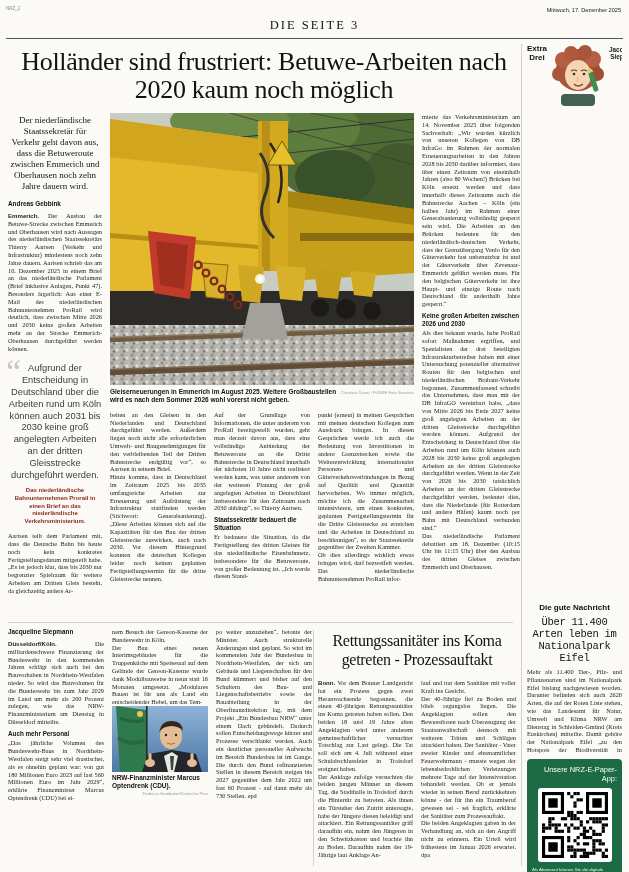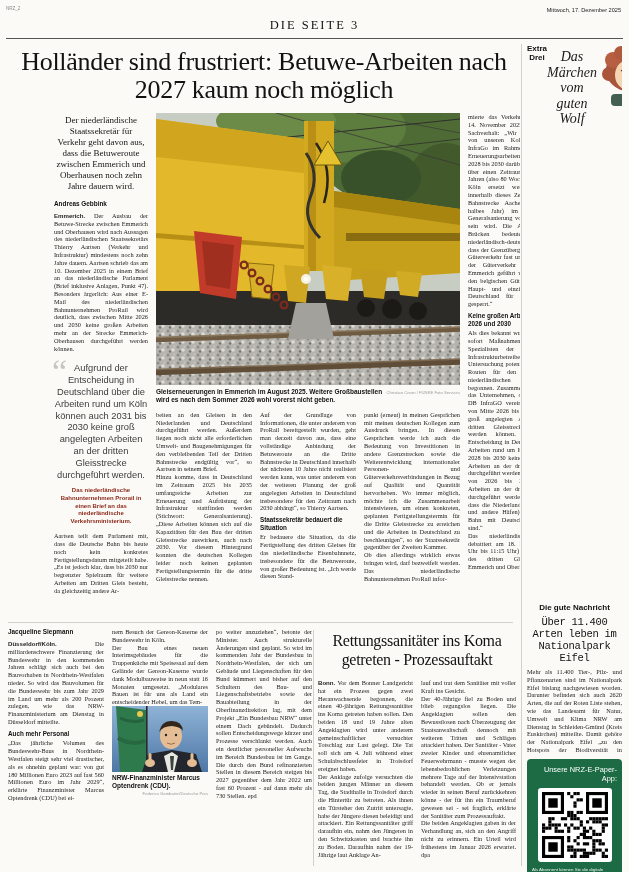--- a/index.html
+++ b/index.html
@@ -23,21 +23,21 @@
   .dateline{font-family:"Liberation Sans",sans-serif;font-weight:bold;font-size:6.1px;}
   .subhead{font-family:"Liberation Sans",sans-serif;font-weight:bold;font-size:6.3px;line-height:7.6px;margin:4px 0 2px;color:#111;text-align:left;}
   .byline{font-family:"Liberation Sans",sans-serif;font-weight:bold;font-size:6.4px;margin:0 0 5px;color:#111;}
   .caption{font-family:"Liberation Sans",sans-serif;font-weight:bold;font-size:6.5px;line-height:8.4px;color:#111;}
   .credit{font-family:"Liberation Sans",sans-serif;font-weight:normal;font-size:4.2px;color:#9a9a9a;}
   
   #main{position:absolute;left:8px;top:42px;width:512px;}
   #main .mainhl{font-size:26px;line-height:28px;margin:6px 6px 9px;}
   #main .cols{display:flex;gap:8px;height:502px;overflow:hidden;}
   .colN{width:96px;flex:none;}
-  #main .c1{width:94px;flex:none;margin-left:46px;}
+  #main .c1{width:94px;flex:none;}
   #main .mid{width:304px;flex:none;}
   #main .c5{width:98px;flex:none;}
   .deck{font-size:9px;line-height:11px;text-align:center;margin:2px 1px 8px;color:#151515;}
   .quoteblock{position:relative;margin:9px 0 4px;padding-top:2px;}
   .quoteglyph{position:absolute;left:-2px;top:-6px;font-size:34px;color:#c7c5c0;font-family:"Liberation Serif",serif;line-height:34px;}
   .quotetext{font-family:"Liberation Sans",sans-serif;font-size:9.3px;line-height:11.8px;text-align:center;color:#3c3c3c;}
   .quoteattr{font-family:"Liberation Sans",sans-serif;font-weight:bold;font-size:6px;line-height:7.6px;text-align:center;color:#8e2b1c;margin:6px 3px 7px;}
   .photofig{width:304px;}
   .photofig svg{display:block;}
   .maincaption{margin:3px 0 6px;}
@@ -78,21 +78,21 @@
 <div class="ph-edition sans">NRZ_2</div>
 <div class="ph-page">DIE SEITE 3</div>
 <div class="ph-date sans">Mittwoch, 17. Dezember 2025</div>
 <div class="ph-rule"></div>
 
 <div class="vrule" style="left:521px;top:44px;height:822px;"></div>
 <div class="hrule" style="left:8px;top:622px;width:505px;"></div>
 <div class="vrule" style="left:313px;top:630px;height:236px;"></div>
 
 <div id="main">
-  <h1 class="hl mainhl">Holländer sind frustriert: Betuwe-Arbeiten nach 2027 kaum noch möglich</h1>
+  <h1 class="hl mainhl">Holländer sind frustriert: Betuwe-Arbeiten nach 2020 kaum noch möglich</h1>
   <div class="cols">
 
     <div class="c1">
       <div class="deck">Der niederländische Staatssekretär für Verkehr geht davon aus, dass die Betuweroute zwischen Emmerich und Oberhausen noch zehn Jahre dauern wird.</div>
       <div class="byline">Andreas Gebbink</div>
       <div class="bodytext"><span class="dateline">Emmerich.</span> <span>Der Ausbau der Betuwe-Strecke zwischen Emmerich und Oberhausen wird nach Aussagen des niederländischen Staatssekretärs Thierry Aartsen (Verkehr und Infrastruktur) mindestens noch zehn Jahre dauern. Aartsen schrieb das am 10. Dezember 2025 in einem Brief an das niederländische Parlament (Brief inklusive Anlagen, Punkt 47). Besonders ärgerlich: Aus einer E-Mail des niederländischen Bahnunternehmen ProRail wird deutlich, dass zwischen Mitte 2026 und 2030 keine großen Arbeiten mehr an der Strecke Emmerich-Oberhausen durchgeführt werden können.</span></div>
       <div class="quoteblock">
         <span class="quoteglyph">“</span>
         <div class="quotetext">Aufgrund der Entscheidung in Deutschland über die Arbeiten rund um Köln können auch 2031 bis 2030 keine groß angelegten Arbeiten an der dritten Gleisstrecke durchgeführt werden.</div>
       </div>
@@ -187,21 +187,20 @@
       <div class="bodytext">Als dies bekannt wurde, habe ProRail sofort Maßnahmen ergriffen, und Spezialisten der drei beteiligten Infrastrukturbetreiber haben mit einer Untersuchung potenzieller alternativer Routen für den belgischen und niederländischen Brabant-Verkehr begonnen. Zusammenfassend schreibt das Unternehmen, dass man mit der DB InfraGO vereinbart habe, „dass von Mitte 2026 bis Ende 2027 keine groß angelegten Arbeiten an der dritten Gleisstrecke durchgeführt werden können. Aufgrund der Entscheidung in Deutschland über die Arbeiten rund um Köln können auch 2028 bis 2030 keine groß angelegten Arbeiten an der dritten Gleisstrecke durchgeführt werden. Wenn in der Zeit von 2026 bis 2030 tatsächlich Arbeiten an der dritten Gleisstrecke durchgeführt werden, bedeutet dies, dass die Niederlande (für Rotterdam und andere Häfen) kaum noch per Bahn mit Deutschland verbunden sind.“
 Das niederländische Parlament debattiert am 18. Dezember (10:15 Uhr bis 11:15 Uhr) über den Ausbau des dritten Gleises zwischen Emmerich und Oberhausen.</div>
     </div>
   </div>
 </div>
 
 <div id="sidebar">
 
   <div id="extra">
     <div class="sb-label">Extra Drei</div>
-    <div class="sb-hl">Das Märchen vom guten Wolf</div>
     <div class="sb-fig">
       <svg viewBox="0 0 62 62" width="62" height="62">
         <ellipse cx="31" cy="26" rx="22" ry="21" fill="#a8553a"></ellipse>
         <circle cx="12" cy="30" r="7" fill="#a8553a"></circle>
           <circle cx="50" cy="30" r="7" fill="#9d4e34"></circle>
         <circle cx="16" cy="16" r="8" fill="#b65f42"></circle>
           <circle cx="46" cy="15" r="8" fill="#b65f42"></circle>
         <circle cx="24" cy="9" r="7" fill="#b05a3d"></circle>
           <circle cx="38" cy="8" r="7" fill="#a8553a"></circle>
         <ellipse cx="31" cy="31" rx="13" ry="15" fill="#f4d6b5"></ellipse>

